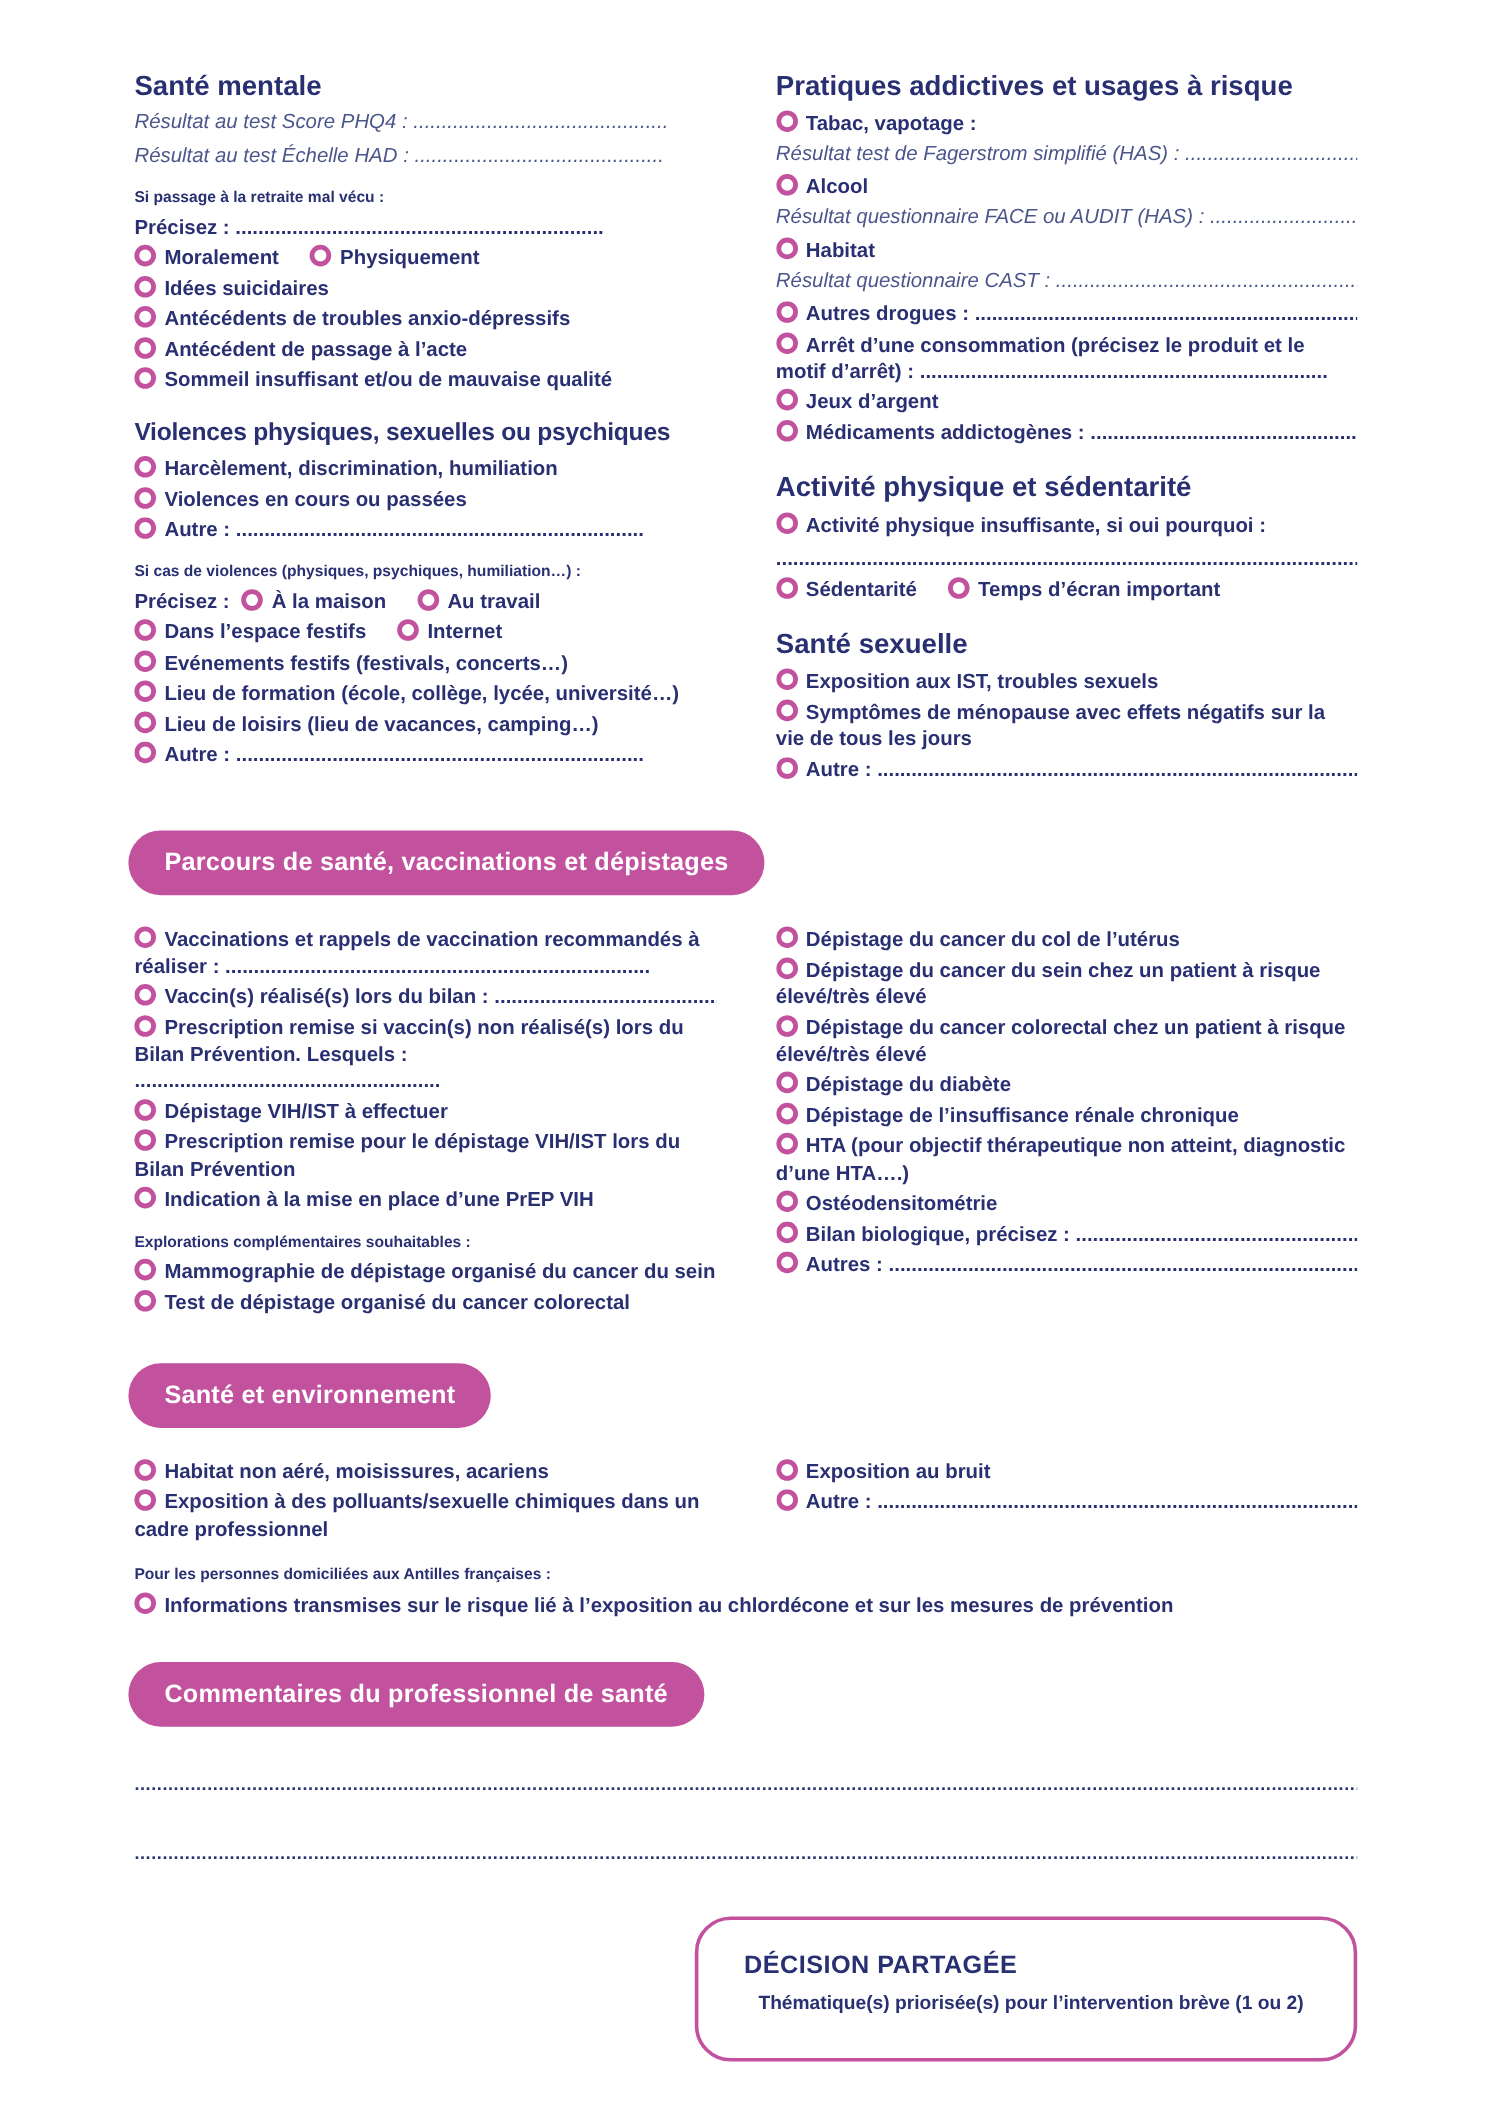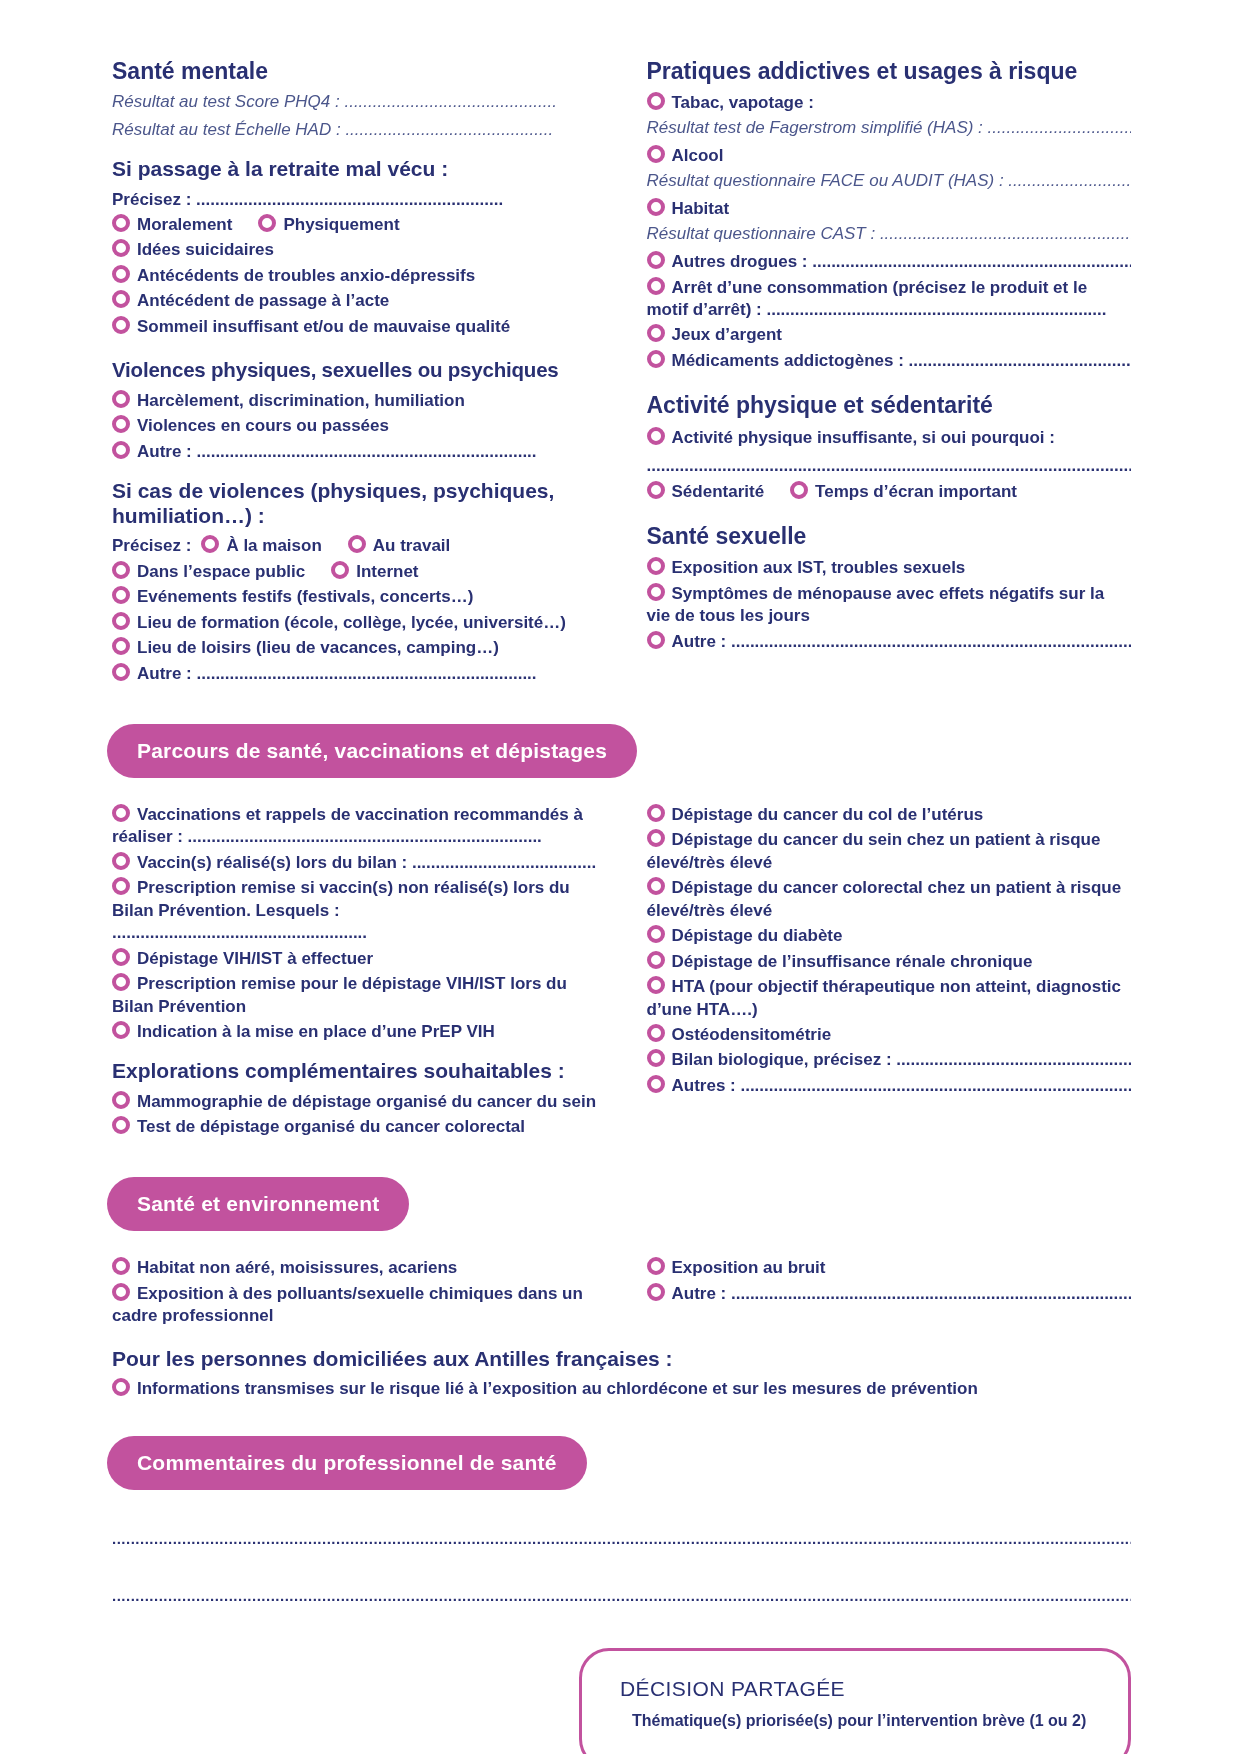--- a/index.html
+++ b/index.html
@@ -7,37 +7,37 @@
     width:1241px;min-height:1754px;box-sizing:border-box;
     padding:58px 110px 30px 112px;
     font-family:"Liberation Sans",sans-serif;
     color:#293072;
   }
   .cols{display:grid;grid-template-columns:1fr 1fr;column-gap:50px;align-items:start;}
   .col{min-width:0;}
   .h2{font-size:23px;font-weight:bold;margin:20px 0 8px;line-height:1.15;}
   .h2.small{font-size:20.5px;white-space:nowrap;letter-spacing:-0.2px;}
   .col > .h2:first-child{margin-top:0;}
-  .h3{font-size:21px;font-weight:bold;margin:15px 0 7px;line-height:1.2;}
+  .h3{font-size:13px;font-weight:bold;margin:15px 0 7px;line-height:1.2;}
   .row{font-size:17px;font-weight:bold;line-height:1.32;margin:0 0 3px;overflow-wrap:anywhere;}
   .row.oneline{white-space:nowrap;overflow:hidden;}
   .row.italic{font-style:italic;font-weight:normal;color:#4b568b;margin:-1px 0 6px;}
   .row.dotline{margin-top:6px;}
   .cb{display:inline-block;width:10px;height:10px;border:4px solid #c2529e;border-radius:50%;
       margin-right:7px;vertical-align:-2px;background:#fff;}
   .pair{margin-right:26px;}
   .prefix{margin-right:10px;}
   .banner{width:fit-content;background:#c2529e;color:#fff;font-size:21px;font-weight:bold;
           padding:15px 30px;border-radius:32px;margin:36px 0 26px -5px;letter-spacing:0.2px;text-align:center;}
   .antilles{margin-top:6px;}
   .comment{font-size:15px;font-weight:bold;letter-spacing:0.5px;white-space:nowrap;overflow:hidden;
            margin-top:40px;color:#293072;}
   .decision{width:552px;margin:44px 0 0 auto;border:3px solid #c2529e;border-radius:30px;
             padding:26px 38px 34px;box-sizing:border-box;}
-  .dec-title{font-size:21px;font-weight:normal;letter-spacing:0.4px;}
+  .dec-title{font-size:21px;font-weight:bold;letter-spacing:0.4px;}
   .dec-sub{font-size:16px;font-weight:bold;margin:10px 0 0 12px;line-height:1.3;}
 </style>
 </head>
 <body>
 
 <div>
 
   <div class="cols">
     <div class="col">
         <div class="h2">Santé mentale</div>
@@ -49,21 +49,21 @@
         <div class="row"><span class="cb"></span><span>Idées suicidaires</span></div>
         <div class="row"><span class="cb"></span><span>Antécédents de troubles anxio-dépressifs</span></div>
         <div class="row"><span class="cb"></span><span>Antécédent de passage à l’acte</span></div>
         <div class="row"><span class="cb"></span><span>Sommeil insuffisant et/ou de mauvaise qualité</span></div>
         <div class="h2 small">Violences physiques, sexuelles ou psychiques</div>
         <div class="row"><span class="cb"></span><span>Harcèlement, discrimination, humiliation</span></div>
         <div class="row"><span class="cb"></span><span>Violences en cours ou passées</span></div>
         <div class="row oneline"><span class="cb"></span><span>Autre : ........................................................................</span></div>
         <div class="h3">Si cas de violences (physiques, psychiques, humiliation…) :</div>
         <div class="row"><span class="prefix">Précisez :</span><span class="cb"></span><span class="pair">À la maison</span><span class="cb"></span><span class="pair">Au travail</span></div>
-        <div class="row"><span class="cb"></span><span class="pair">Dans l’espace public</span><span class="cb"></span><span class="pair">Internet</span></div>
+        <div class="row"><span class="cb"></span><span class="pair">Dans l’espace festifs</span><span class="cb"></span><span class="pair">Internet</span></div>
         <div class="row"><span class="cb"></span><span>Evénements festifs (festivals, concerts…)</span></div>
         <div class="row"><span class="cb"></span><span>Lieu de formation (école, collège, lycée, université…)</span></div>
         <div class="row"><span class="cb"></span><span>Lieu de loisirs (lieu de vacances, camping…)</span></div>
         <div class="row oneline"><span class="cb"></span><span>Autre : ........................................................................</span></div>
       </div>
     <div class="col">
         <div class="h2">Pratiques addictives et usages à risque</div>
         <div class="row"><span class="cb"></span><span>Tabac, vapotage :</span></div>
         <div class="row italic oneline">Résultat test de Fagerstrom simplifié (HAS)  : ........................................</div>
         <div class="row"><span class="cb"></span><span>Alcool</span></div>

